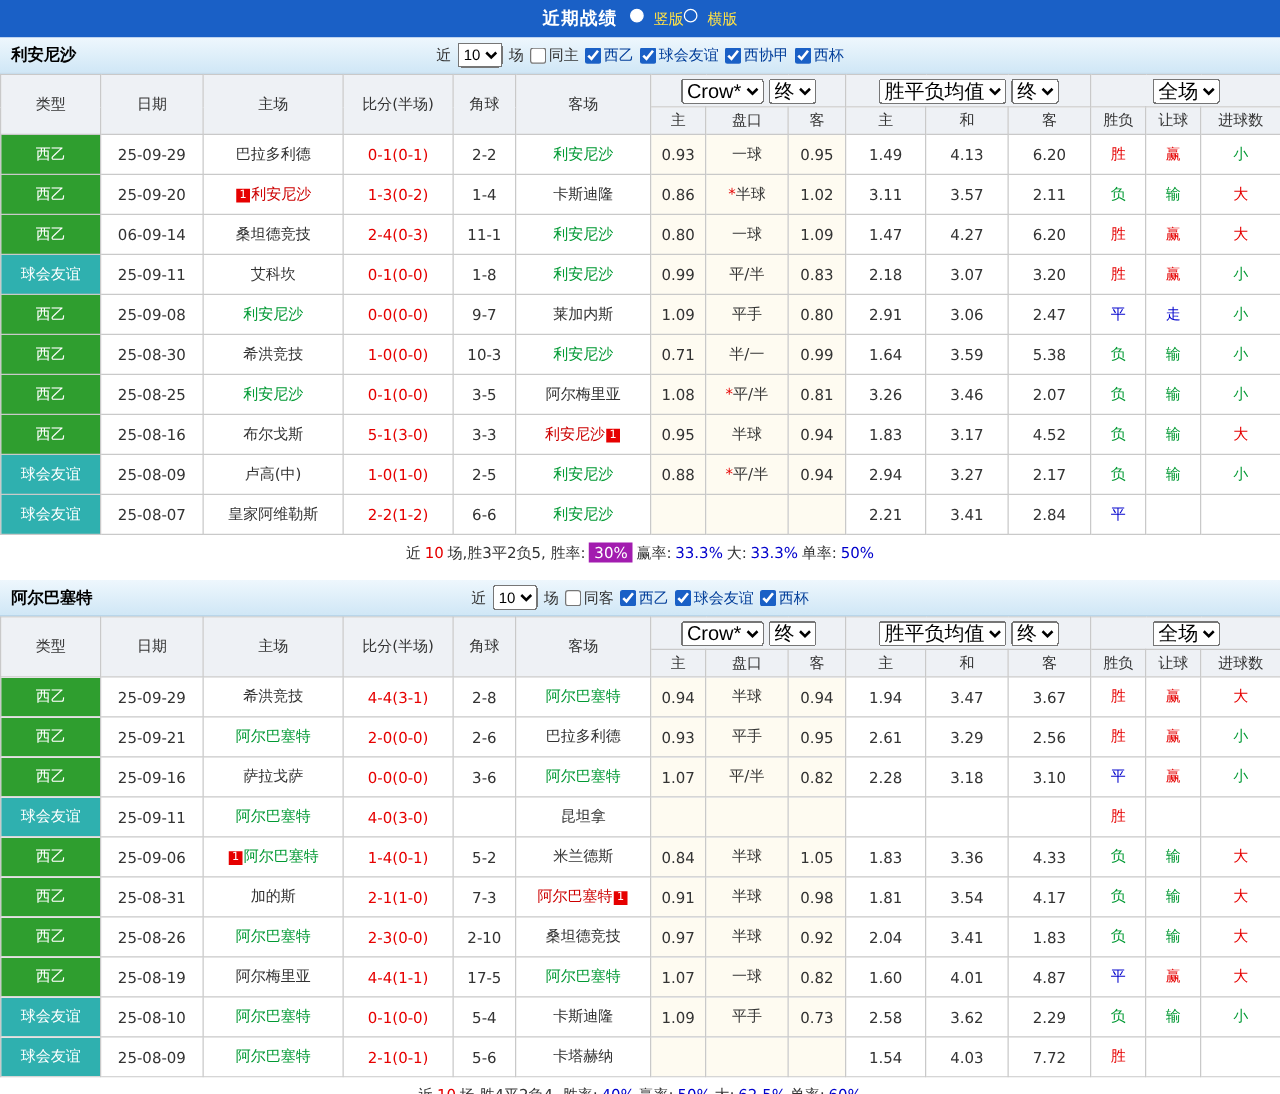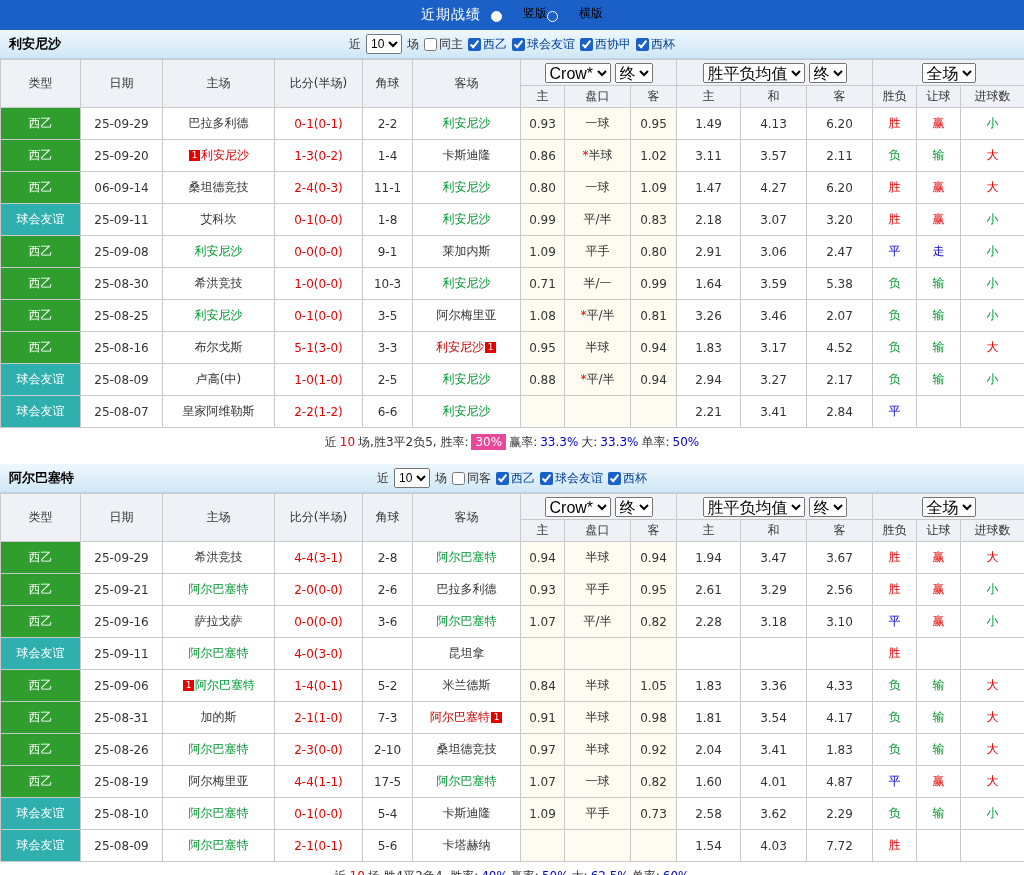--- a/index.html
+++ b/index.html
@@ -1,21 +1,21 @@
 <!DOCTYPE html>
 <html><head>
 <meta charset="utf-8">
 <style>
   html,body{margin:0;padding:0}
   body{width:1024px;background:#fff;color:#333;
        font-family:"DejaVu Sans","Liberation Sans",sans-serif;font-size:12px}
   
   .topbar{height:30px;background:#1a60c6;display:flex;align-items:center;justify-content:center;gap:10px}
-  .topbar .title{color:#fff;font-weight:normal;font-size:14px;letter-spacing:1px}
-  .radio{display:inline-flex;align-items:flex-end;gap:21px;color:#000000;cursor:pointer}
+  .topbar .title{color:#fff;font-weight:bold;font-size:14px;letter-spacing:1px}
+  .radio{display:inline-flex;align-items:flex-start;gap:8px;color:#fde047;cursor:pointer}
   .dot{width:11px;height:11px;border:1px solid #fff;border-radius:50%;box-sizing:border-box;display:inline-block}
   .dot.sel{background:#fff}
   
   .sec-bar{height:28px;background:linear-gradient(#eef7fd,#d0e7f6);border-bottom:1px solid #b9d6ea;
            position:relative;display:flex;align-items:center;justify-content:center}
   .sec-bar .team{position:absolute;left:9px;font-weight:bold;font-size:13px;color:#000}
   .filters{display:flex;align-items:center;gap:5px}
   .filters label{display:inline-flex;align-items:center;gap:2px;cursor:pointer}
   .filters .lg{color:#003d99}
   .filters select{font-size:12px;height:20px}
@@ -33,21 +33,21 @@
   .t-green{background:#2f9e2f;color:#fff}
   .t-teal{background:#2fb0af;color:#fff}
   .score{color:#e60000}
   .c-red{color:#e60000}.c-green{color:#009933}.c-blue{color:#0000cc}
   .tm-g{color:#009933}.tm-r{color:#cc0000}
   .badge1{display:inline-block;background:#e60000;color:#fff;font-size:9px;width:11px;height:11px;
           line-height:11px;text-align:center;margin:0 1px;vertical-align:1px}
   .star{color:#e60000}
   
   .footer{height:28px;display:flex;align-items:center;justify-content:center;gap:3px;font-size:12px;background:#fff}
-  .badge-rate{background:#ec4899;color:#fff;padding:1px 4px}
+  .badge-rate{background:#a21caf;color:#fff;padding:1px 4px}
   .pct{color:#0000cc}
   .num-red{color:#e60000}
   .gap{height:8px;background:#fff}
 </style>
 </head>
 <body>
 
 <div class="topbar">
   <span class="title">近期战绩</span>
   <span id="topbar-options"><span class="radio">
@@ -197,21 +197,21 @@
           <td>3.20</td>
           <td class="c-red">胜</td>
           <td class="c-red">赢</td>
           <td class="c-green">小</td>
         </tr>
         <tr>
           <td class="t-green">西乙</td>
           <td>25-09-08</td>
           <td><span class="tm-g">利安尼沙</span></td>
           <td class="score">0-0(0-0)</td>
-          <td>9-1</td>
+          <td>9-7</td>
           <td><span>莱加内斯</span></td>
           <td>1.09</td>
           <td>平手</td>
           <td>0.80</td>
           <td>2.91</td>
           <td>3.06</td>
           <td>2.47</td>
           <td class="c-blue">平</td>
           <td class="c-blue">走</td>
           <td class="c-green">小</td>

